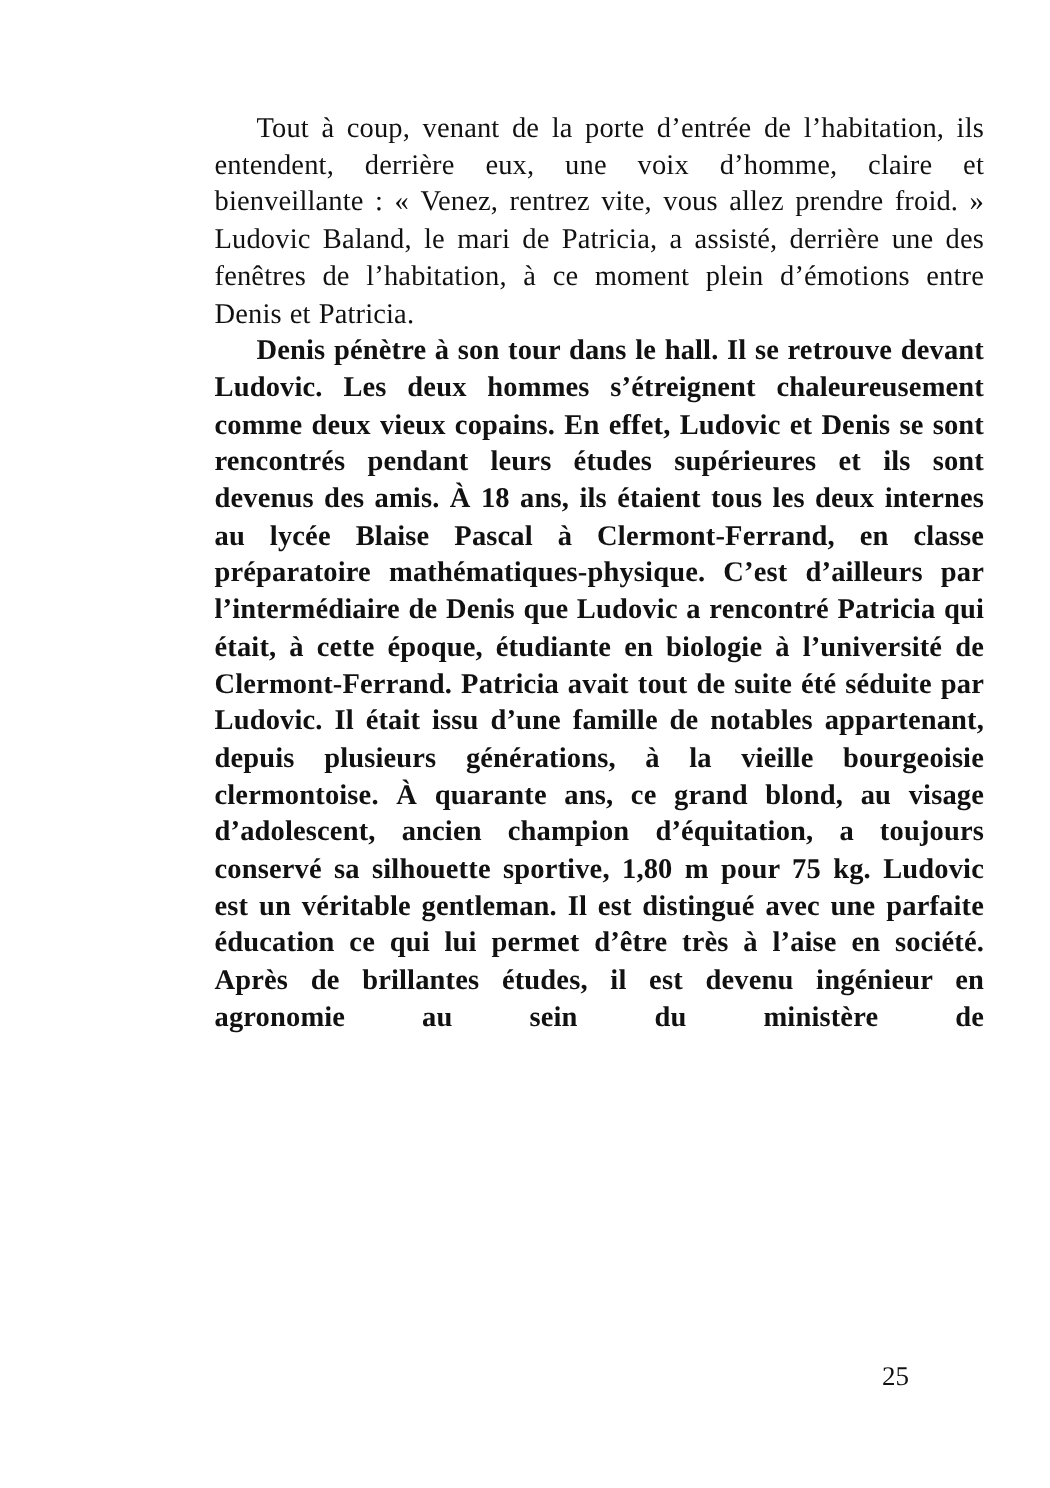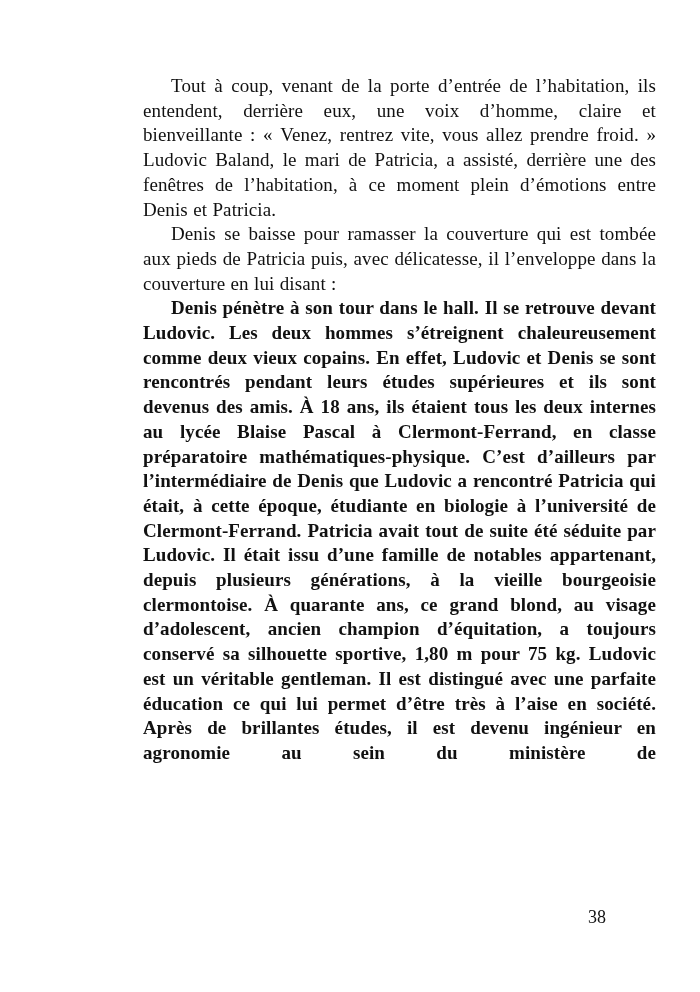--- a/index.html
+++ b/index.html
@@ -50,17 +50,16 @@
     line-height: 22px;
     color: #111111;
   }
 </style>
 </head>
 <body>
 
 <div class="page">
   <div class="text-block">
       <p class="para">Tout à coup, venant de la porte d’entrée de l’habitation, ils entendent, derrière eux, une voix d’homme, claire et bienveillante&nbsp;: «&nbsp;Venez, rentrez vite, vous allez prendre froid.&nbsp;» Ludovic Baland, le mari de Patricia, a assisté, derrière une des fenêtres de l’habitation, à ce moment plein d’émotions entre Denis et Patricia.</p>
-      <p class="para">Denis se baisse pour ramasser la couverture qui est tombée aux pieds de Patricia puis, avec délicatesse, il l’enveloppe dans la couverture en lui disant&nbsp;:</p>
       <p class="para justify-last">Denis pénètre à son tour dans le hall. Il se retrouve devant Ludovic. Les deux hommes s’étreignent chaleureusement comme deux vieux copains. En effet, Ludovic et Denis se sont rencontrés pendant leurs études supérieures et ils sont devenus des amis. À 18 ans, ils étaient tous les deux internes au lycée Blaise Pascal à Clermont-Ferrand, en classe préparatoire mathématiques-physique. C’est d’ailleurs par l’intermédiaire de Denis que Ludovic a rencontré Patricia qui était, à cette époque, étudiante en biologie à l’université de Clermont-Ferrand. Patricia avait tout de suite été séduite par Ludovic. Il était issu d’une famille de notables appartenant, depuis plusieurs générations, à la vieille bourgeoisie clermontoise. À quarante ans, ce grand blond, au visage d’adolescent, ancien champion d’équitation, a toujours conservé sa silhouette sportive, 1,80&nbsp;m pour 75&nbsp;kg. Ludovic est un véritable gentleman. Il est distingué avec une parfaite éducation ce qui lui permet d’être très à l’aise en société. Après de brillantes études, il est devenu ingénieur en agronomie au sein du ministère de</p>
     </div>
-  <div class="page-number">38</div>
+  <div class="page-number">25</div>
 </div>
 
 </body></html>

